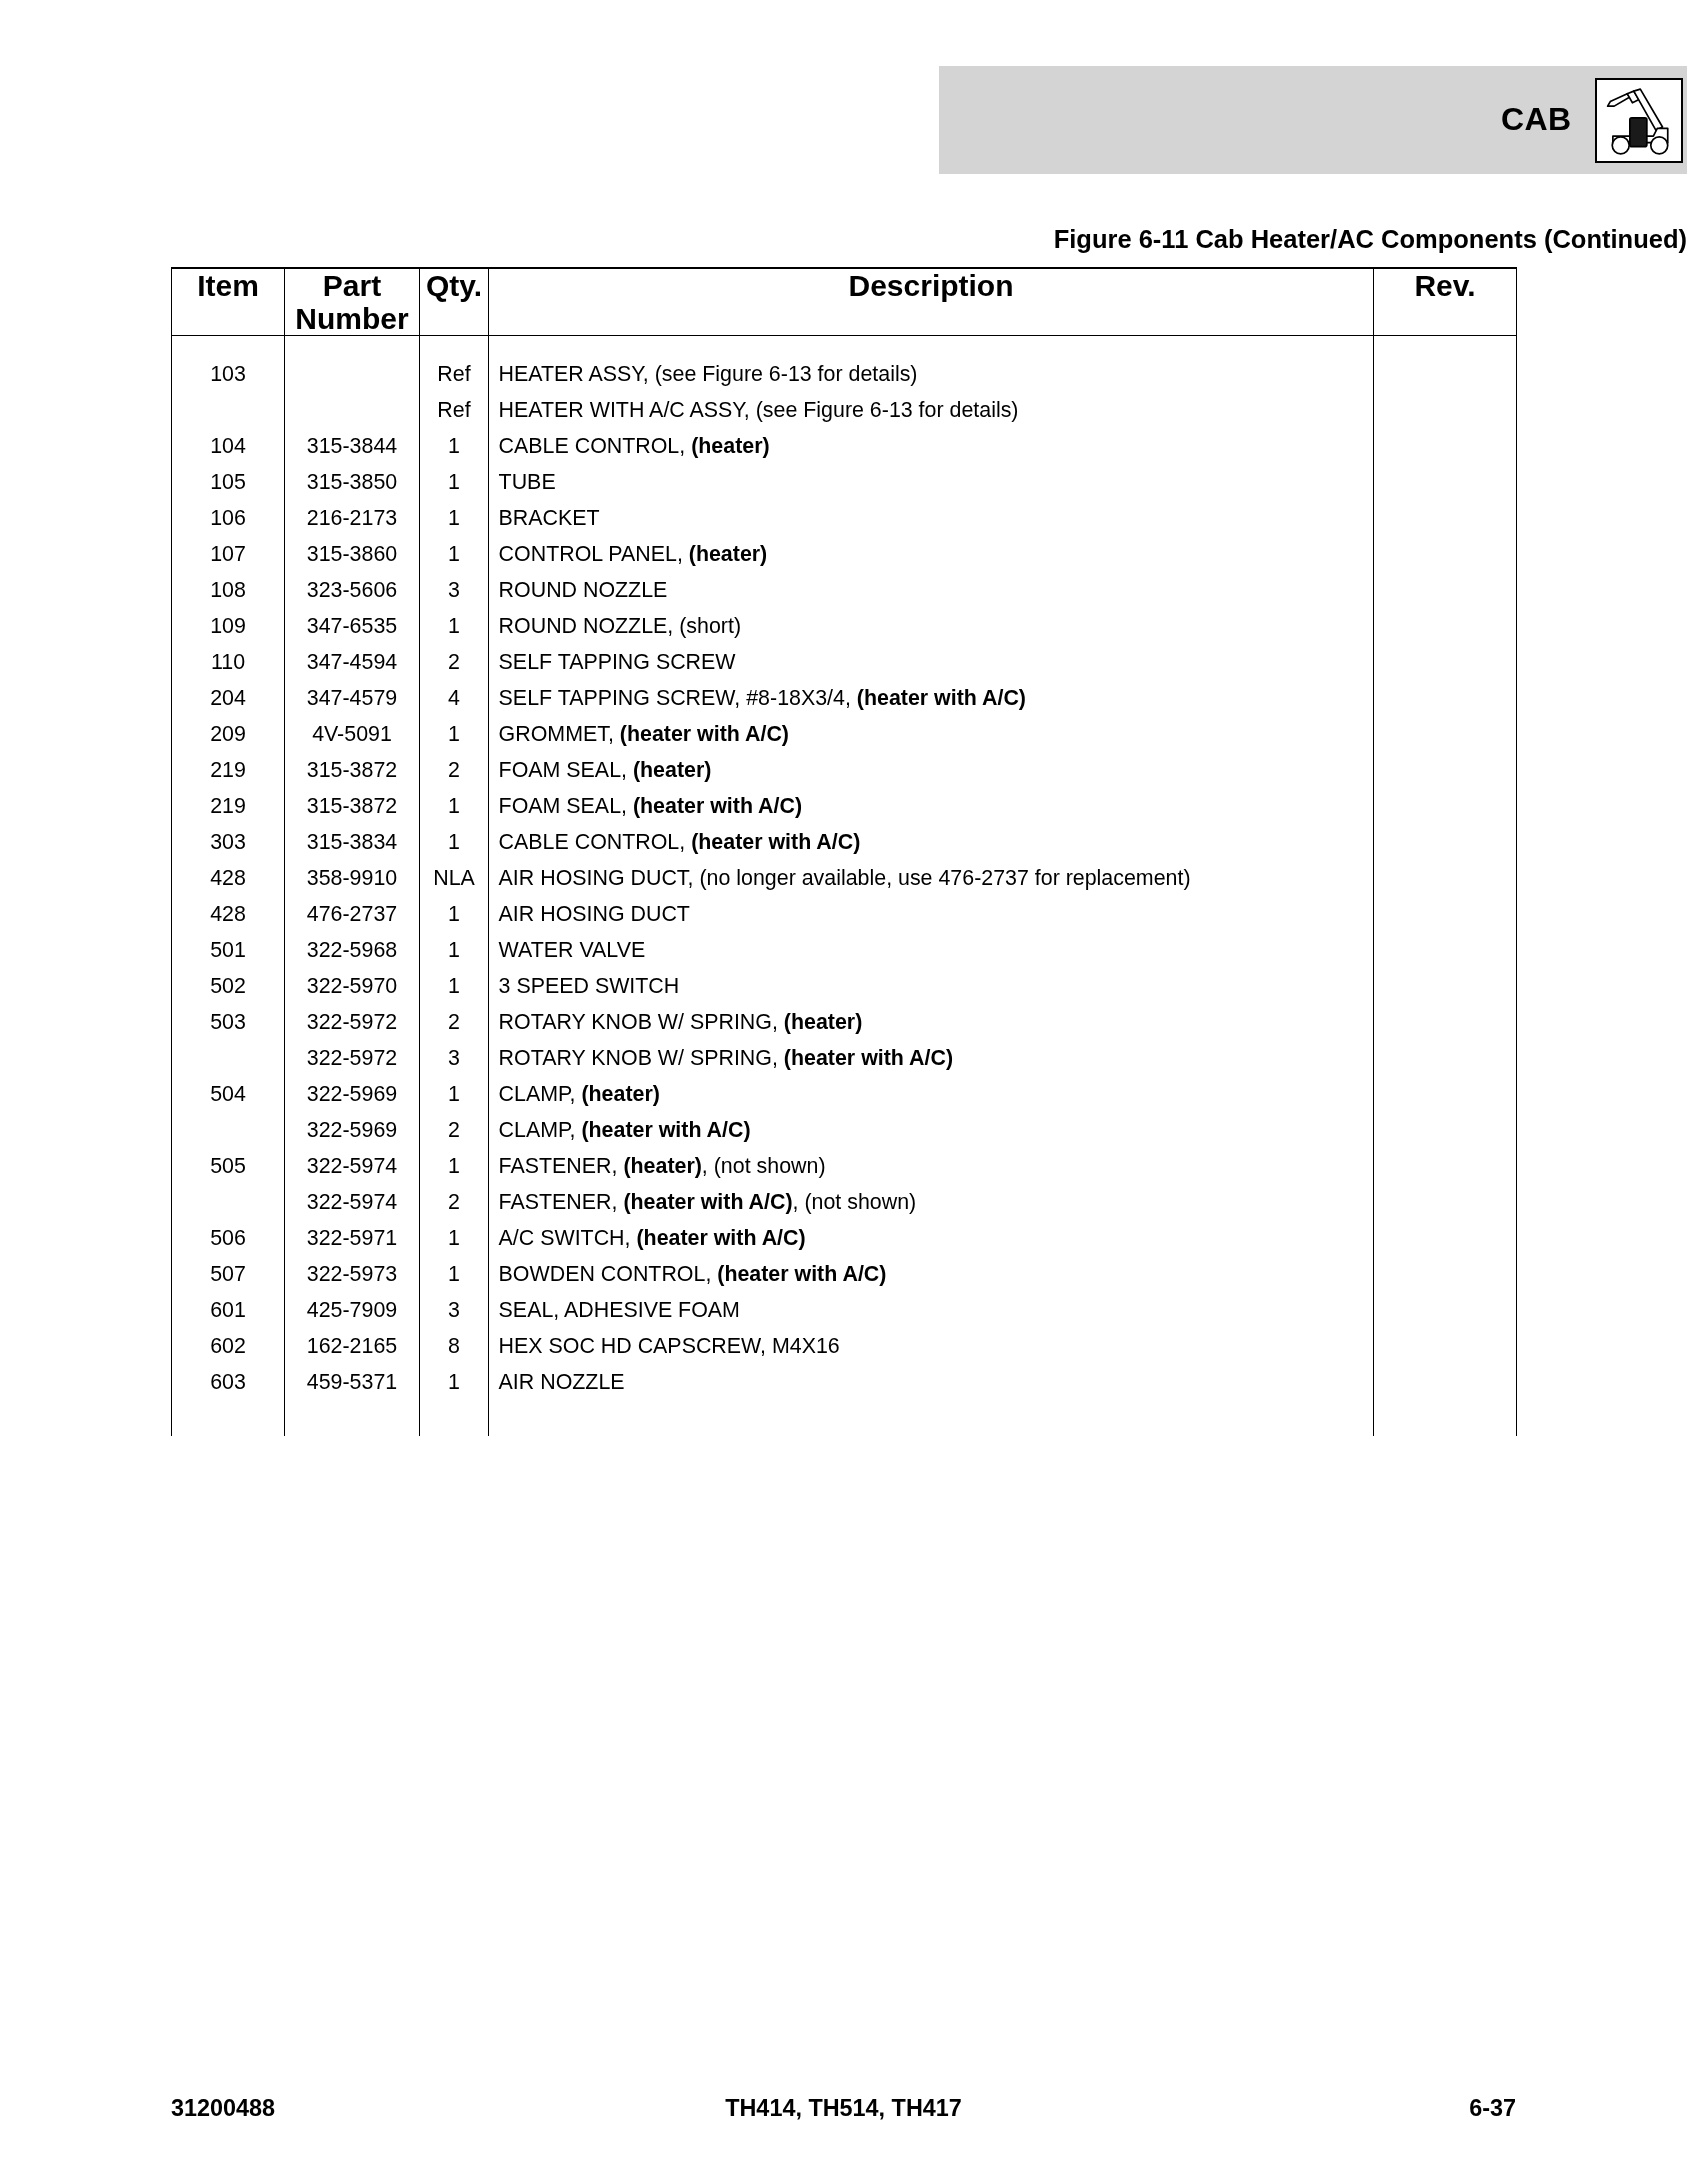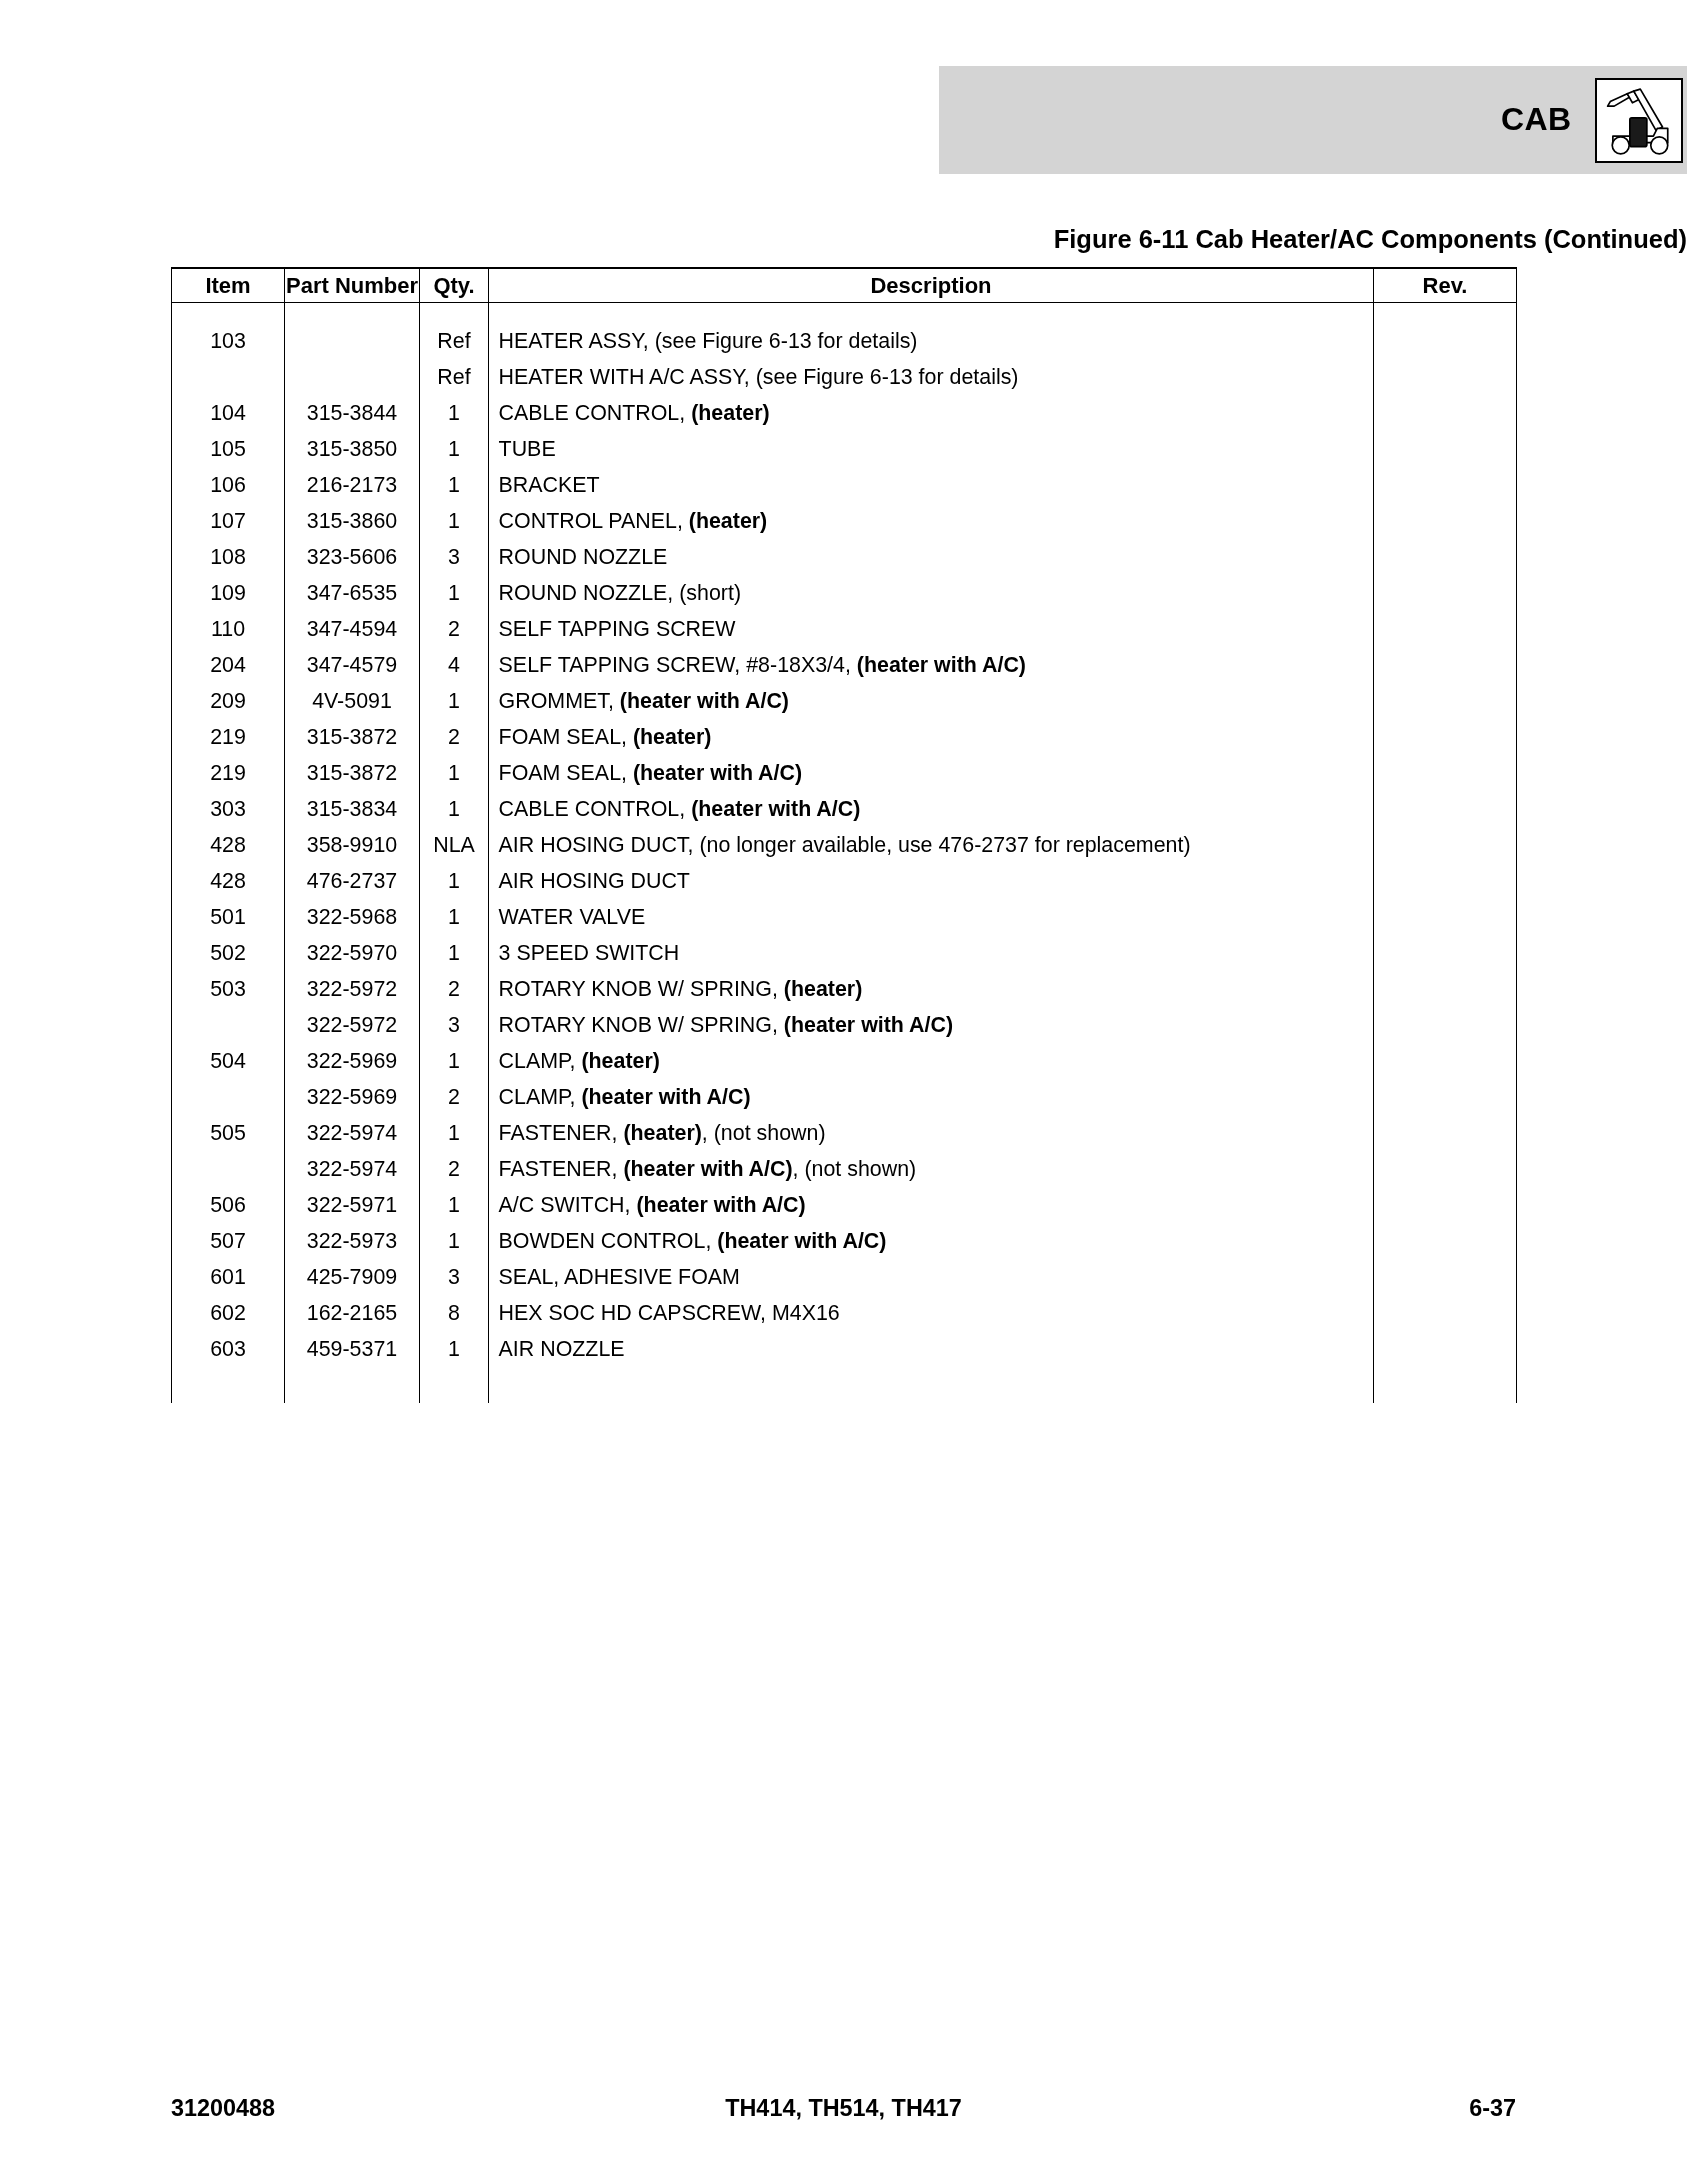--- a/index.html
+++ b/index.html
@@ -88,21 +88,21 @@
     font-weight: normal;
     vertical-align: top;
   }
   table.parts thead th {
     border-top: 2.8px solid #000;
     border-bottom: 1.4px solid #000;
     font-weight: bold;
     text-align: center;
     height: 33px;
     line-height: 33px;
-    font-size: 22px;
+    font-size: 30px;
   }
   table.parts tbody td {
     height: 36px;
     line-height: 36px;
     border-top: none;
     border-bottom: none;
   }
   table.parts tbody tr:first-child td {
     padding-top: 20px;
   }

